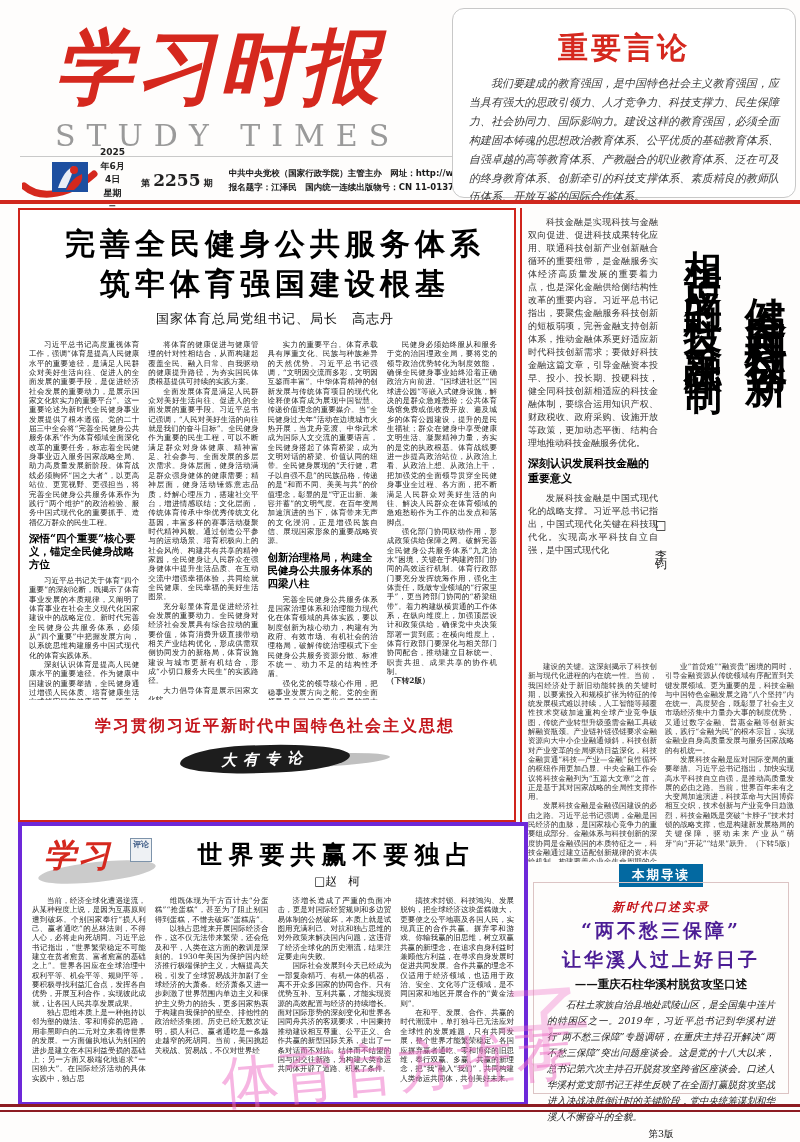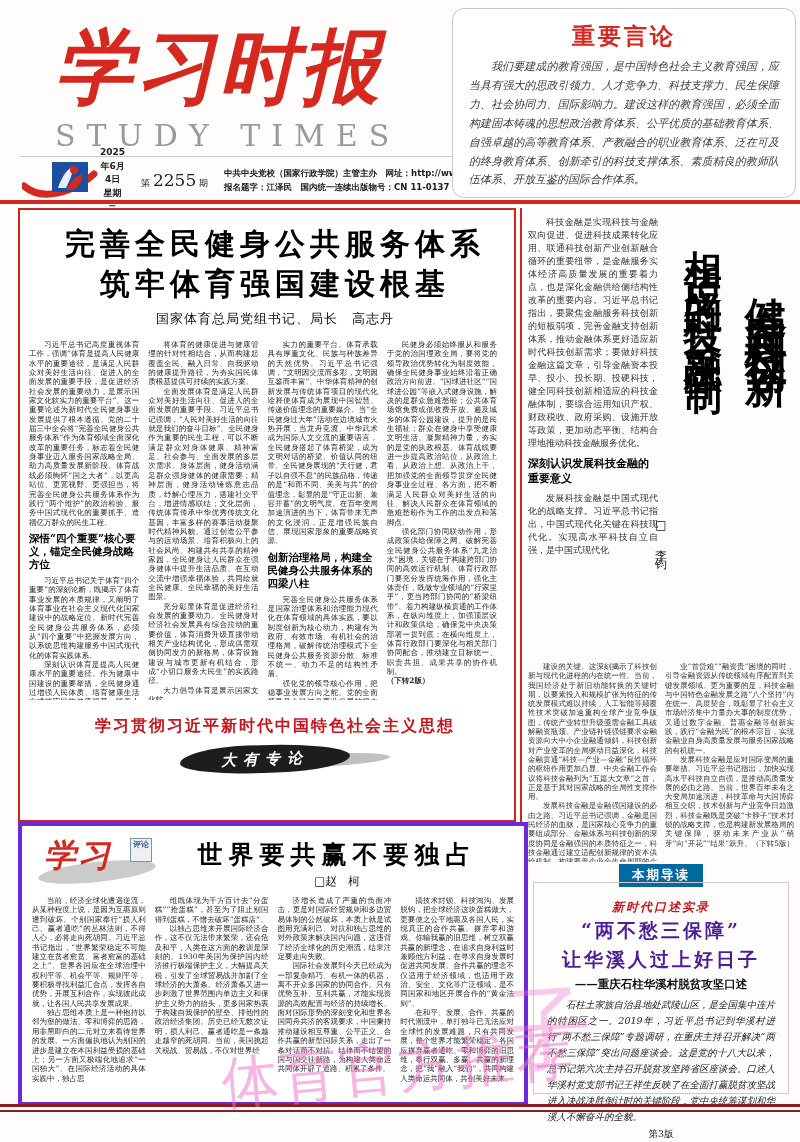--- a/index.html
+++ b/index.html
@@ -11,26 +11,26 @@
   .masthead{left:55px;top:18px;width:370px;}
   .masthead-title{font-size:78px;font-weight:bold;font-style:italic;color:#d5281e;
     letter-spacing:4px;line-height:1.25;font-family:"DejaVu Serif",serif;transform:scaleY(1.05);}
   .masthead-sub{font-size:30px;color:#9a9a9a;letter-spacing:11px;margin-top:2px;
     font-family:"DejaVu Serif",serif;}
   .mast-line{left:20px;top:156px;width:436px;height:1px;background:#c9c9c9;}
   .dateline{left:100px;top:162px;width:356px;height:36px;display:flex;align-items:center;
     font-family:"DejaVu Sans","Liberation Sans",sans-serif;}
   .date-block{font-size:9px;font-weight:bold;text-align:center;line-height:1.5;color:#222;}
   .vsep{width:1px;height:28px;background:#999;margin:0 8px;}
-  .issue-block{font-size:9px;font-weight:normal;white-space:nowrap;color:#222;text-align:right;}
+  .issue-block{font-size:9px;font-weight:bold;white-space:nowrap;color:#222;text-align:right;}
   .issue-num{font-size:17px;font-family:"DejaVu Serif",serif;}
   .pub-block{font-size:8.5px;font-weight:bold;line-height:1.7;color:#1a1a1a;white-space:nowrap;}
   .remarks{left:452px;top:8px;width:342px;height:188px;border:1.5px solid #c8c8c8;
     border-radius:12px;background:#fff;}
-  .remarks-title{margin-top:12px;text-align:center;font-size:23px;font-weight:bold;color:#d5281e;
+  .remarks-title{margin-top:19px;text-align:center;font-size:30px;font-weight:bold;color:#d5281e;
     letter-spacing:3px;font-family:"DejaVu Sans",sans-serif;}
   .remarks-body{padding:6px 16px 0 16px;font-size:11px;line-height:1.72;color:#3a3a3a;
     text-align:justify;text-indent:2em;font-style:italic;}
   .top-rule{left:0;top:200px;width:800px;height:4px;background:#d0281e;}
   
   .lead-box{left:18px;top:208px;width:486px;height:610px;border:2px solid #cf241c;background:#fff;padding-left:8px;}
   .lead-h{width:100%;text-align:center;font-weight:bold;color:#000;font-size:30px;
     letter-spacing:5px;line-height:1.32;}
   .lead-h1{top:14px;} .lead-h2{top:54px;}
   .lead-byline{top:100px;width:100%;text-align:center;font-size:13px;letter-spacing:1px;color:#111;}

